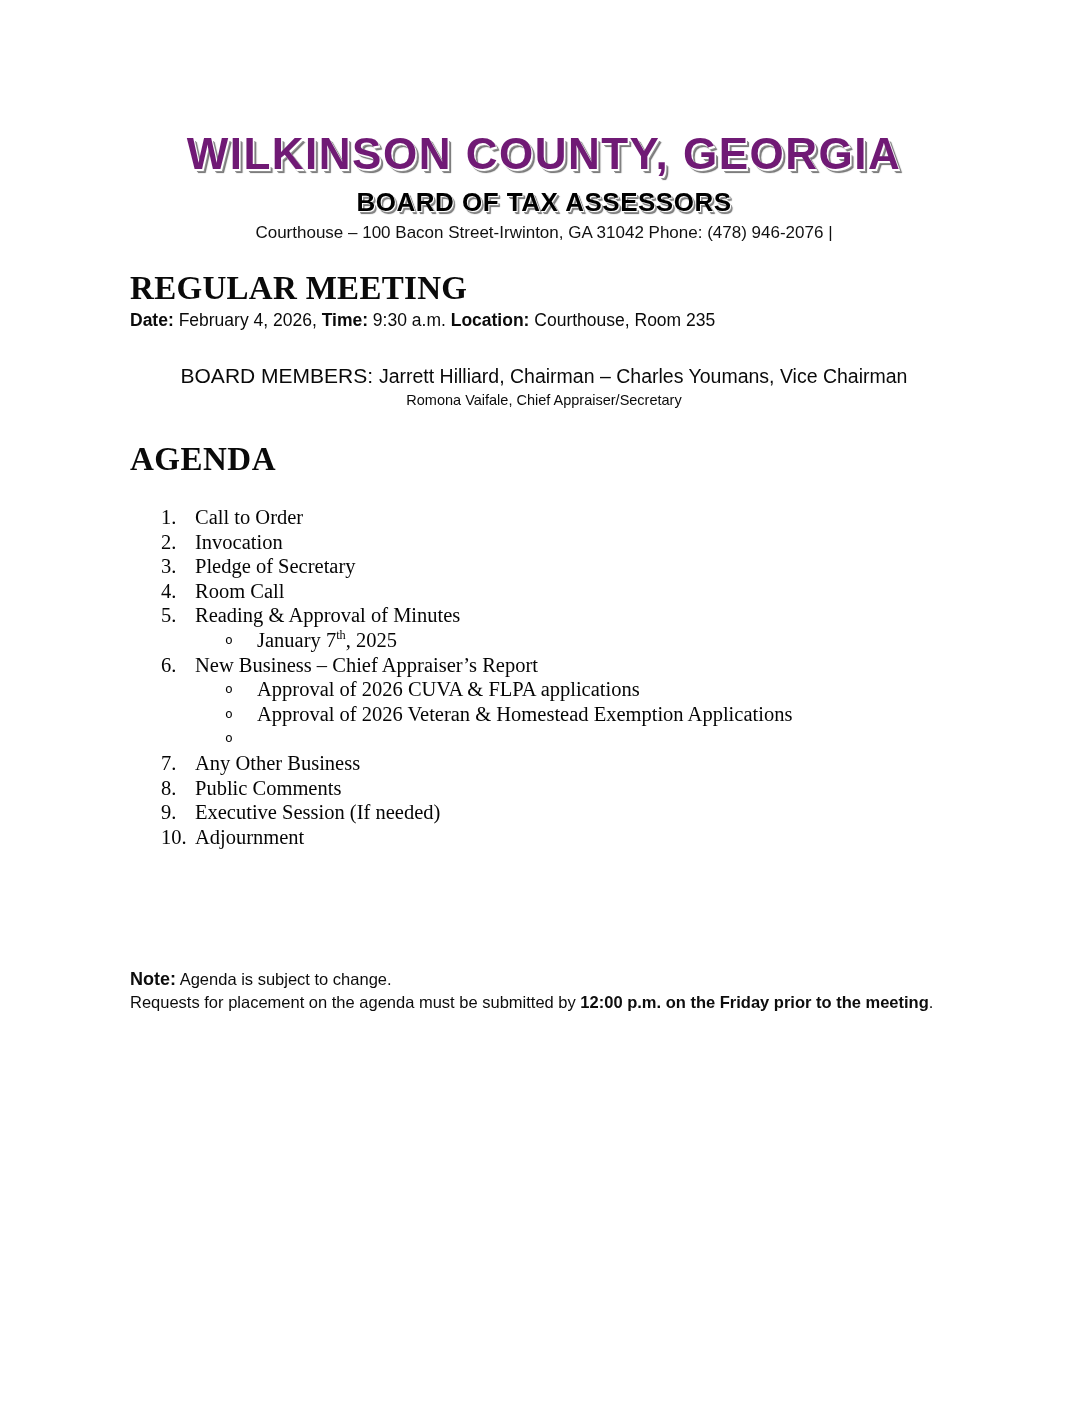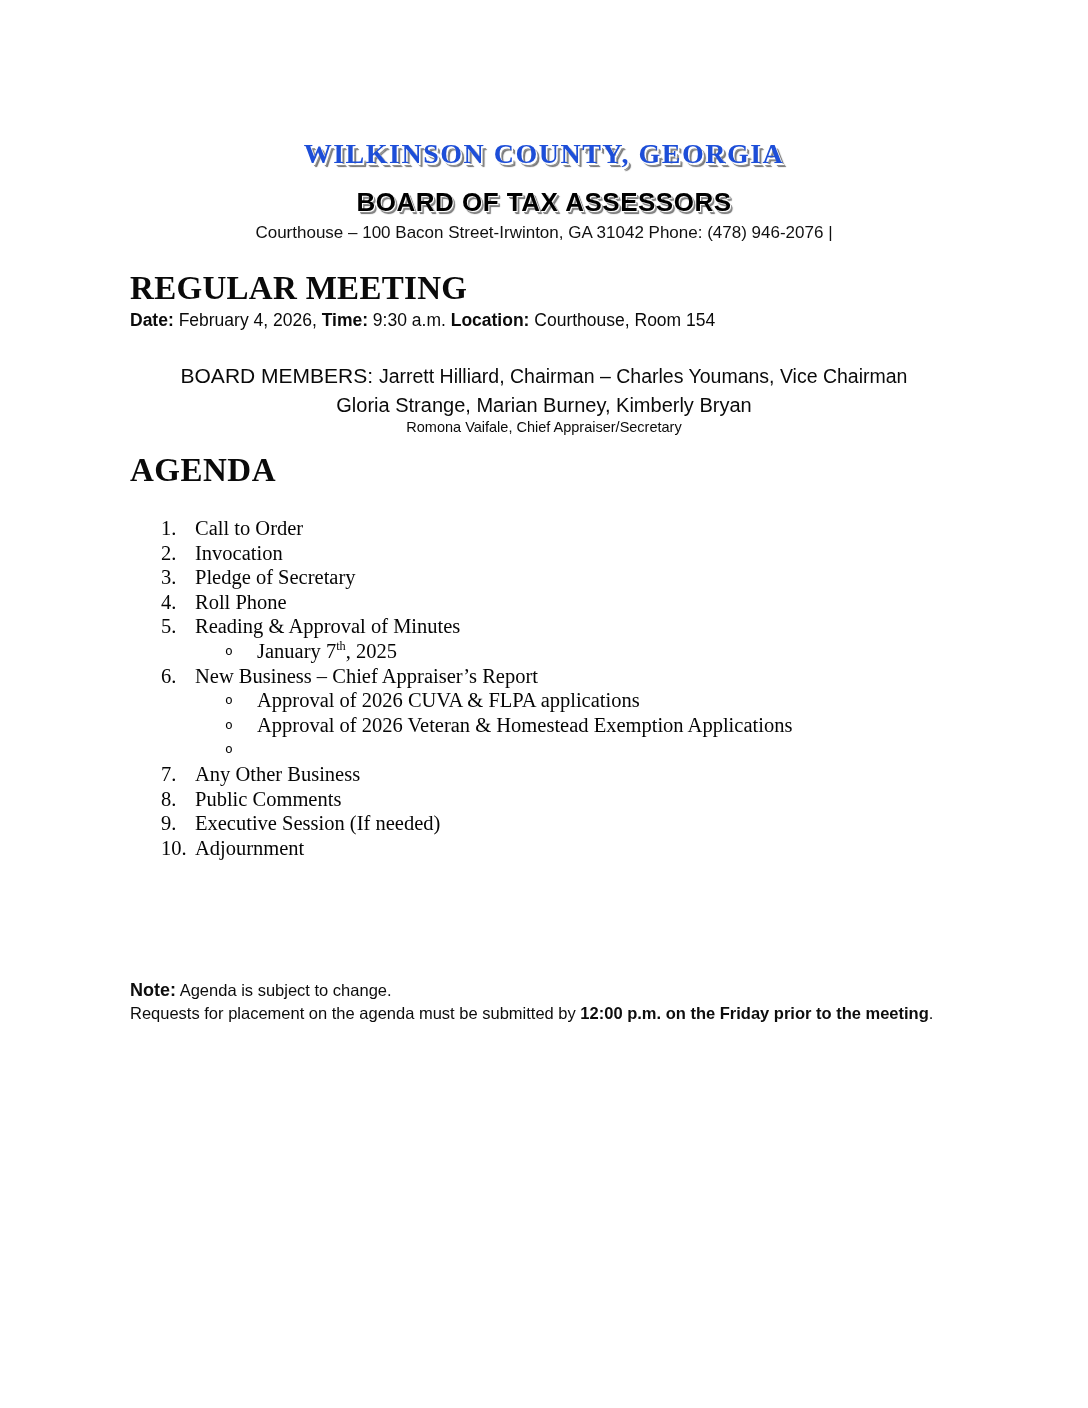--- a/index.html
+++ b/index.html
@@ -11,23 +11,23 @@
     position:relative;
     color:#0a0a0a;
     font-family:"Liberation Sans", sans-serif;
     overflow:hidden;
   }
   .content { padding:130px 130px 0 130px; }
 
   
   .doc-header { text-align:center; }
   .doc-title {
-    font-family:Liberation Serif, serif;
-    font-size:28px; font-weight:bold; letter-spacing:1.5px;
-    color:#1d4ed8;
+    font-family:Liberation Sans, sans-serif;
+    font-size:44px; font-weight:bold; letter-spacing:1.5px;
+    color:#701a75;
     text-shadow: 1.5px 1.5px 0 #ffffff, 2.5px 2.5px 0 #8f8f8f, 3.5px 3.5px 1px #6f6f6f;
     line-height:48px;
   }
   .doc-subtitle {
     font-size:26px; font-weight:bold; letter-spacing:0.5px;
     color:#000;
     text-shadow: 1px 1px 0 #ffffff, 2px 2px 0 #909090, 2.6px 2.6px 1px #707070;
     margin-top:10px; line-height:28px;
   }
   .doc-address {
@@ -49,21 +49,21 @@
   .board-line1 { font-weight:normal; line-height:24px;text-align:center; }
   .board-label { font-size:21px; }
   .board-names1 { font-size:19.5px; }
   .board-names2 { font-size:20px; text-align:center; margin-top:3px; line-height:24px; }
   .board-names3 { font-size:14.5px; text-align:center; margin-top:1px; line-height:18px; }
 
   
   .agenda-heading {
     font-family:"Liberation Serif", serif;
     font-size:33px; font-weight:bold;
-    margin-top:16px; line-height:37px;
+    margin-top:32px; line-height:37px;
     letter-spacing:0.5px;
   }
   .agenda-list { margin-top:27px; }
   .agenda-row {
     display:flex;
     font-family:"Liberation Serif", serif;
     font-size:20.5px; line-height:24.6px;
     color:#050505;
   }
   .agenda-row .num { margin-left:31px; width:34px; flex:none; }
@@ -90,49 +90,48 @@
   <div class="content">
 
     <div class="doc-header">
       <div class="doc-title">WILKINSON COUNTY, GEORGIA</div>
       <div class="doc-subtitle">BOARD OF TAX ASSESSORS</div>
       <div class="doc-address">Courthouse – 100 Bacon Street-Irwinton, GA 31042 Phone: (478) 946-2076 |</div>
     </div>
 
     <div class="meeting-heading">REGULAR MEETING</div>
     <div class="meeting-info">
-      <b>Date:</b><span> February 4, 2026, </span><b>Time:</b><span> 9:30 a.m. </span><b>Location:</b><span> Courthouse, Room 154</span>
+      <b>Date:</b><span> February 4, 2026, </span><b>Time:</b><span> 9:30 a.m. </span><b>Location:</b><span> Courthouse, Room 235</span>
     </div>
 
     <div class="board-block">
       <div class="board-line1">
         <span class="board-label">BOARD MEMBERS: </span><span class="board-names1">Jarrett Hilliard, Chairman – Charles Youmans, Vice Chairman</span>
       </div>
-      <div class="board-names2">Gloria Strange, Marian Burney, Kimberly Bryan</div>
       <div class="board-names3">Romona Vaifale, Chief Appraiser/Secretary</div>
     </div>
 
     <div class="agenda-heading">AGENDA</div>
 
     <div class="agenda-list">
       <div class="agenda-row">
         <span class="num">1.</span>
           <span class="text">Call to Order</span>
       </div>
       <div class="agenda-row">
         <span class="num">2.</span>
           <span class="text">Invocation</span>
       </div>
       <div class="agenda-row">
         <span class="num">3.</span>
           <span class="text">Pledge of Secretary</span>
       </div>
       <div class="agenda-row">
         <span class="num">4.</span>
-          <span class="text">Roll Phone</span>
+          <span class="text">Room Call</span>
       </div>
       <div class="agenda-row">
         <span class="num">5.</span>
           <span class="text">Reading &amp; Approval of Minutes</span>
       </div>
       <div class="agenda-row sub">
         <span class="bullet">o</span>
           <span class="text"><span>January 7</span><sup>th</sup><span>, 2025</span></span>
       </div>
       <div class="agenda-row">

